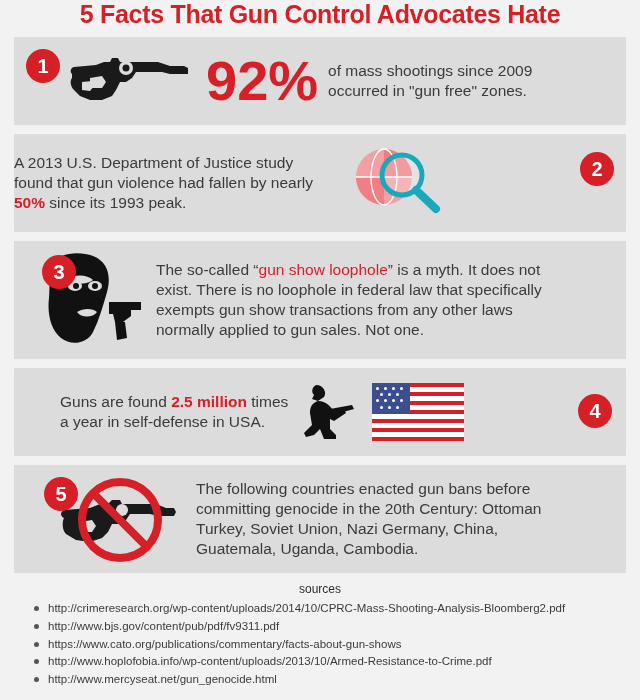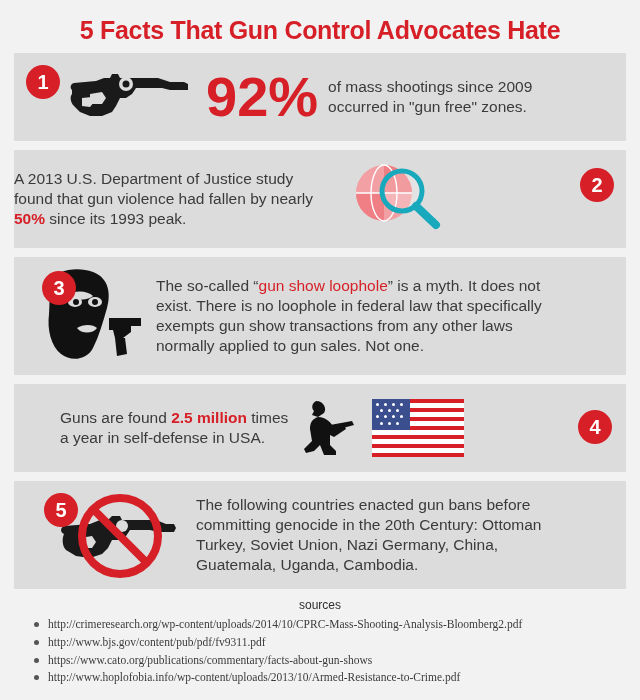--- a/index.html
+++ b/index.html
@@ -11,21 +11,21 @@
     overflow: hidden;
   }
   .page { width: 640px; height: 700px; position: relative; padding: 0 14px; }
 
   .title {
     text-align: center;
     color: #d61f26;
     font-size: 25px;
     font-weight: bold;
     letter-spacing: -0.3px;
-    padding-top: 16px;
+    padding-top: 0;
     padding-bottom: 8px;
   }
 
   .fact {
     background: #dcdcdc;
     position: relative;
     margin-bottom: 9px;
     border-radius: 1px;
   }
 
@@ -96,21 +96,20 @@
     margin-top: 2px;
     margin-bottom: 4px;
   }
   .src-list { list-style: none; padding-left: 18px; }
   .src-list li {
     font-size: 11.5px;
     color: #3b3b3b;
     line-height: 1.55;
     position: relative;
     padding-left: 16px;
-    font-family: Liberation Serif, serif;
   }
   .src-list li::before {
     content: "";
     position: absolute;
     left: 2px; top: 6px;
     width: 5px; height: 5px;
     background: #555;
     border-radius: 50%;
   }
 
@@ -238,15 +237,16 @@
     </div>
     <div class="txt body-text">The following countries enacted gun bans before committing genocide in the 20th Century: Ottoman Turkey, Soviet Union, Nazi Germany, China, Guatemala, Uganda, Cambodia.</div>
   </div>
 
   <div class="sources-title">sources</div>
   <ul class="src-list">
     <li>http://crimeresearch.org/wp-content/uploads/2014/10/CPRC-Mass-Shooting-Analysis-Bloomberg2.pdf</li>
     <li>http://www.bjs.gov/content/pub/pdf/fv9311.pdf</li>
     <li>https://www.cato.org/publications/commentary/facts-about-gun-shows</li>
     <li>http://www.hoplofobia.info/wp-content/uploads/2013/10/Armed-Resistance-to-Crime.pdf</li>
+    <li>http://www.mercyseat.net/gun_genocide.html</li>
   </ul>
 
 </div>
 
 </body></html>

